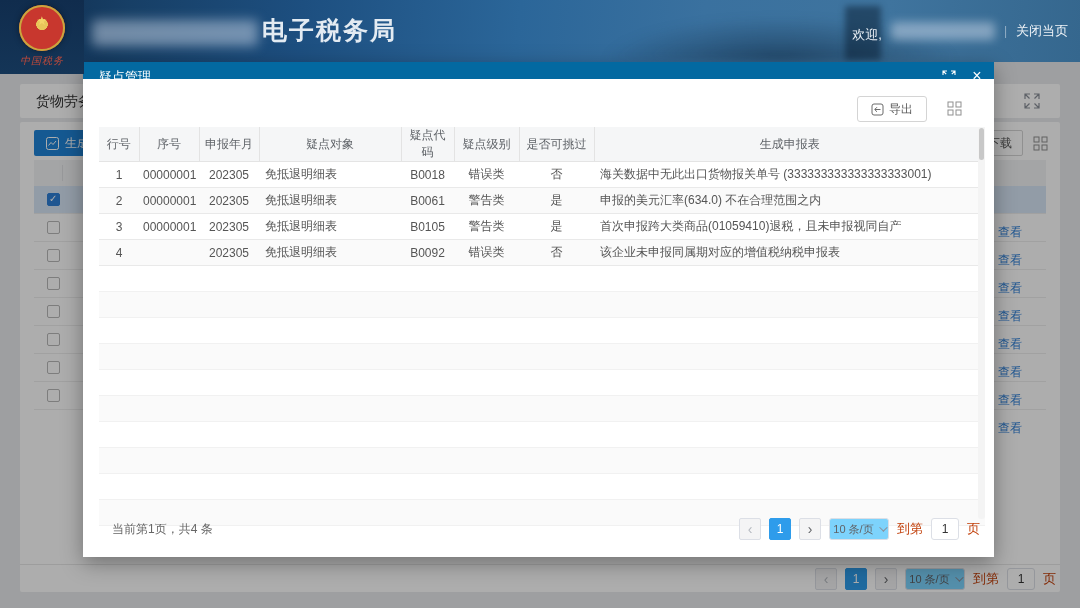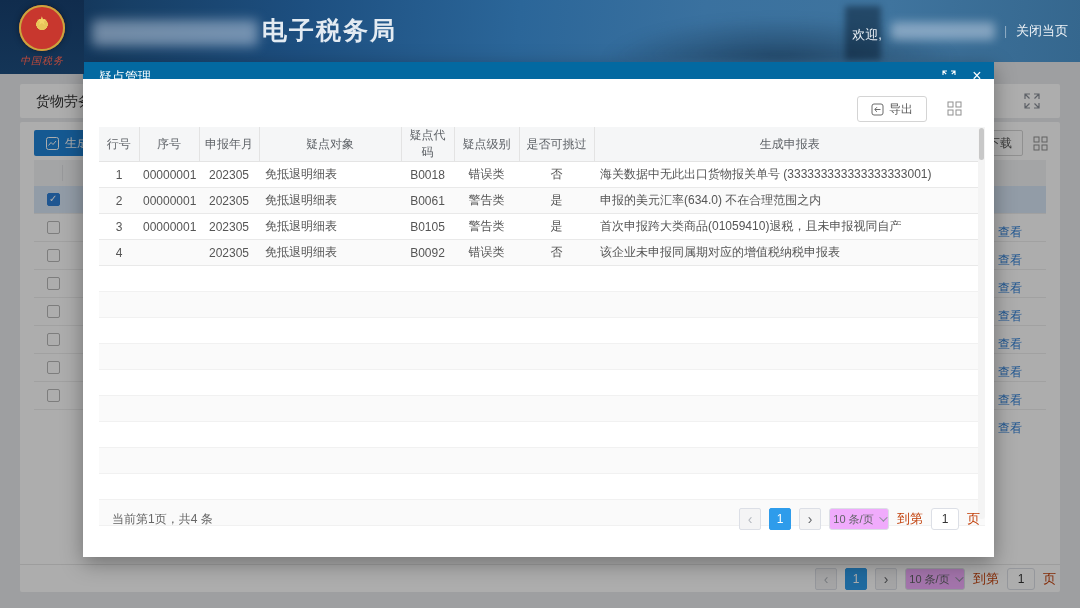--- a/index.html
+++ b/index.html
@@ -55,21 +55,21 @@
 
   
   .pager { display:flex; align-items:center; gap:8px; }
   .page-footer .pager { position:absolute; right:4px; top:3px; }
   .pg-btn { width:22px; height:22px; line-height:20px; text-align:center; border-radius:2px; font-size:12px;
     border:1px solid #dcdfe6; background:#f4f4f5; color:#606266; cursor:pointer; }
   .pg-btn.prev { color:#b4b8bf; }
   .pg-btn.prev::before { content:"\2039"; font-size:14px; }
   .pg-btn.next::before { content:"\203A"; font-size:14px; }
   .pg-btn.current { background:#2e9ceb; border-color:#2e9ceb; color:#fff; }
-  .pg-size { width:60px; height:22px; border:1px solid #dcdfe6; border-radius:3px; background:#f0abfc; font-size:11px; color:#606266;
+  .pg-size { width:60px; height:22px; border:1px solid #dcdfe6; border-radius:3px; background:#7dd3fc; font-size:11px; color:#606266;
     display:flex; align-items:center; justify-content:center; gap:5px; cursor:pointer; }
   .caret { width:6px; height:6px; border-right:1px solid #8a8f99; border-bottom:1px solid #8a8f99; transform:rotate(45deg) translateY(-2px); }
   .pg-label { font-size:13px; color:#c2410c; }
   .pg-input { width:28px; height:22px; border:1px solid #dcdfe6; border-radius:3px; text-align:center; font-size:12px; color:#333; background:#fff; }
 
   
   .overlay { position:absolute; left:0; top:62px; width:1080px; height:546px; background:rgba(0,0,0,.32); z-index:3; }
   .modal { position:absolute; left:83px; top:62px; width:911px; height:495px; background:#fff; z-index:4; box-shadow:0 6px 20px rgba(0,0,0,.35); }
   .modal-titlebar { position:absolute; left:0; top:0; width:100%; height:17px; background:#0369a1; }
   .modal-title { position:absolute; left:16px; top:0; line-height:30px; font-size:13px; color:#fff; }
@@ -86,21 +86,21 @@
   .modal-table th { height:22px; background:#f5f6f7; font-weight:normal; font-size:12px; color:#5f6368; border-bottom:1px solid #e4e4e4; }
   .modal-table th:not(:last-child) { border-right:1px solid #e3e3e3; }
   .modal-table td { height:26px; font-size:12px; color:#555; border-bottom:1px solid #e9e9e9; overflow:hidden; white-space:nowrap; }
   .modal-table th, .modal-table td { text-align:center; padding:0 4px; }
   .modal-table td:nth-child(4), .modal-table td:nth-child(8) { text-align:left; padding-left:6px; }
   .modal-table tr:nth-child(even) td { background:#fafafa; }
   .modal-table tr.filler td { border-bottom:1px solid #f1f1f1; }
   .m-scrollbar { position:absolute; right:9px; top:65px; width:7px; height:392px; background:#f4f4f4; border-radius:3px; }
   .m-thumb { position:absolute; left:1px; top:1px; width:5px; height:32px; background:#c8c8c8; border-radius:3px; }
 
-  .modal-footer { position:absolute; left:0; bottom:16px; width:100%; height:38px; }
+  .modal-footer { position:absolute; left:0; bottom:6px; width:100%; height:38px; }
   .modal-footer .status { position:absolute; left:29px; top:8px; font-size:12px; color:#666; }
   .modal-footer .pager { position:absolute; right:14px; top:5px; }
 
   svg { display:block; }
 </style>
 </head>
 <body>
 
 <div class="stage">
 

